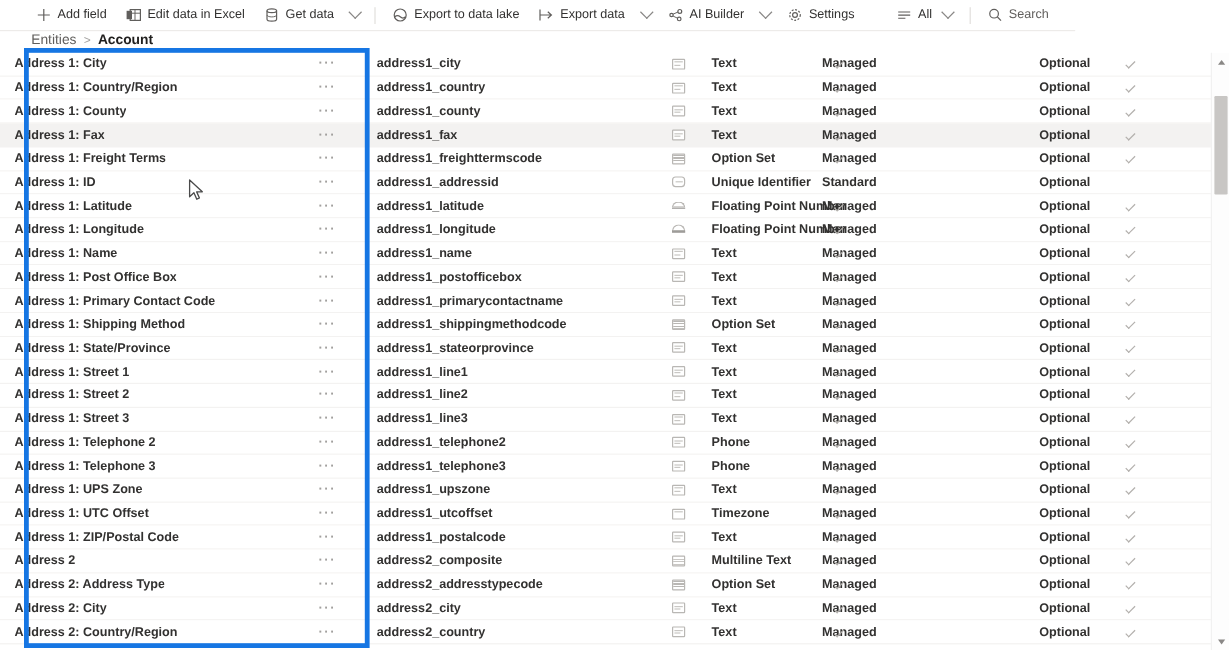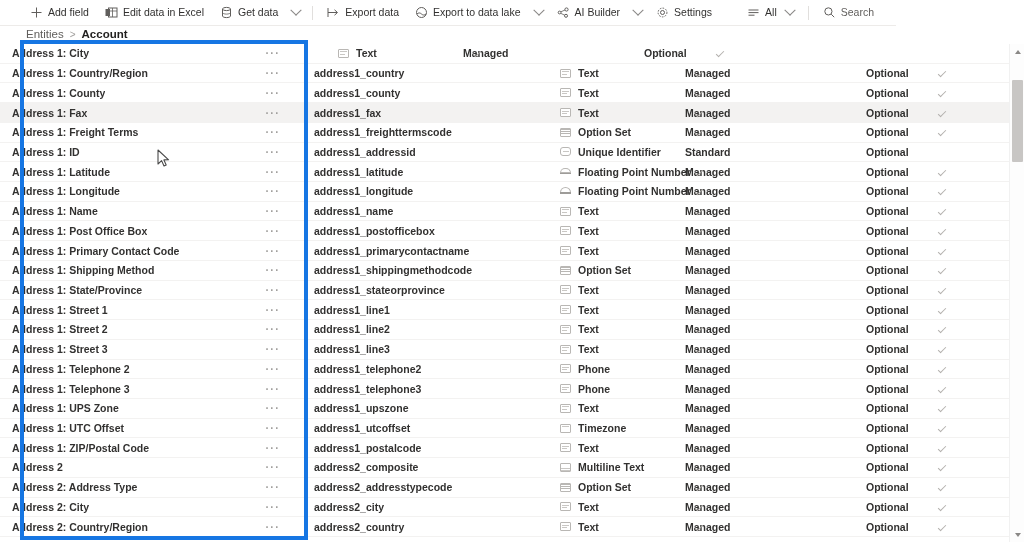--- a/index.html
+++ b/index.html
@@ -87,21 +87,21 @@
     color: #a19f9d; font-size: 11px; letter-spacing: 1.2px;
     cursor: default;
   }
   .c-name {
     width: 222px; flex: 0 0 222px;
     padding-left: 24px;
     overflow: hidden; white-space: nowrap; text-overflow: ellipsis;
   }
   .c-type {
     width: 134px; flex: 0 0 134px;
-    display: flex; align-items: center; gap: 7px;
+    display: flex; align-items: center; gap: 22px;
     white-space: nowrap;
     padding-left: 48px;
   }
   .c-type .tlabel { color: #323130; }
   .c-managed {
     width: 45px; flex: 0 0 45px;
     white-space: nowrap;
     padding-left: 39px;
   }
   .c-chk1 { width: 143px; flex: 0 0 143px; display:flex; align-items:center; }
@@ -232,34 +232,34 @@
 
     <div class="cmd-chevbtn">
       <span class="chev"></span>
     </div>
 
     <div class="cmd-sep"></div>
 
     <div class="cmd-btn">
       <span class="ic">
         <svg width="13" height="13" viewBox="0 0 13 13">
-          <path d="M1 2v9M1 6.5h9M7.5 3.8l3 2.7-3 2.7" stroke="#605e5c" stroke-width="1" fill="none"></path>
-        </svg>
-      </span>
-      <span class="cmd-label">Export data</span>
-    </div>
-
-    <div class="cmd-btn">
-      <span class="ic">
-        <svg width="13" height="13" viewBox="0 0 13 13">
           <circle cx="6.5" cy="6.5" r="5" fill="none" stroke="#605e5c" stroke-width="1"></circle>
           <path d="M2 8c1.5-1.4 3-1.4 4.5 0s3 1.4 4.5 0" fill="none" stroke="#605e5c" stroke-width="1"></path>
         </svg>
       </span>
       <span class="cmd-label">Export to data lake</span>
+    </div>
+
+    <div class="cmd-btn">
+      <span class="ic">
+        <svg width="13" height="13" viewBox="0 0 13 13">
+          <path d="M1 2v9M1 6.5h9M7.5 3.8l3 2.7-3 2.7" stroke="#605e5c" stroke-width="1" fill="none"></path>
+        </svg>
+      </span>
+      <span class="cmd-label">Export data</span>
     </div>
 
     <div class="cmd-chevbtn">
       <span class="chev"></span>
     </div>
 
     <div class="cmd-btn">
       <span class="ic">
         <svg width="13" height="13" viewBox="0 0 13 13">
           <circle cx="9.5" cy="3.5" r="1.6" fill="none" stroke="#605e5c" stroke-width="1"></circle>
@@ -317,20 +317,21 @@
   <span class="bc-current">Account</span>
 </div>
 
 <div class="gridwrap">
   <div id="rows">
       <div class="row">
         <div class="c-display">
           <span class="txt">Address 1: City</span>
           <span class="ellip">···</span>
         </div>
+        <div class="c-name">address1_city</div>
         <div class="c-type">
           <span class="ticon text"></span>
           <span class="tlabel">Text</span>
         </div>
         <div class="c-managed">Managed</div>
         <div class="c-chk1">
           <span class="check"></span>
         </div>
         <div class="c-required">Optional</div>
         <div class="c-chk2">

